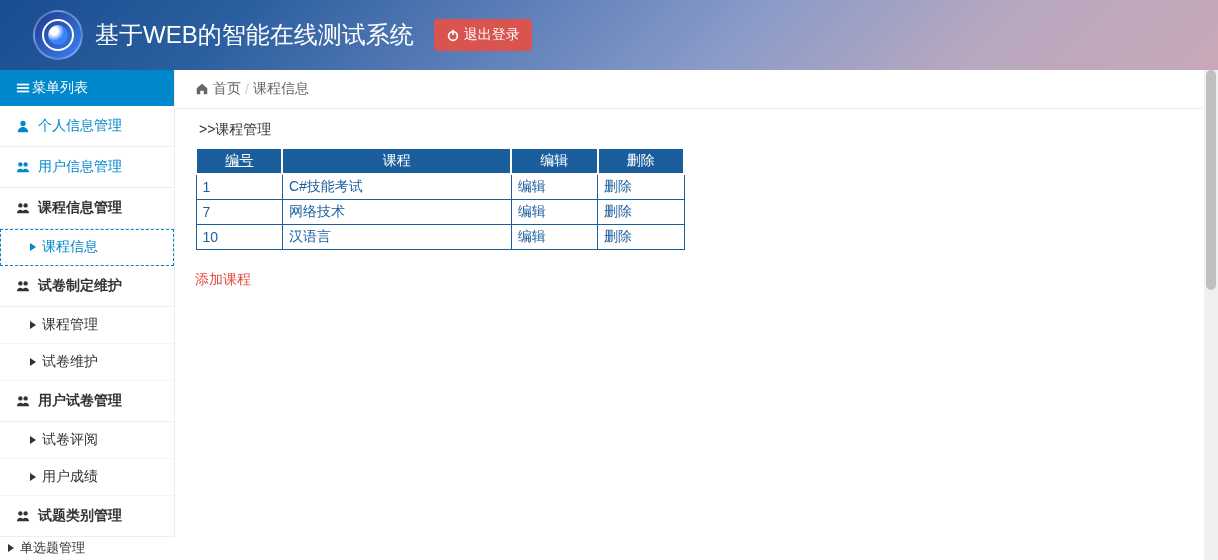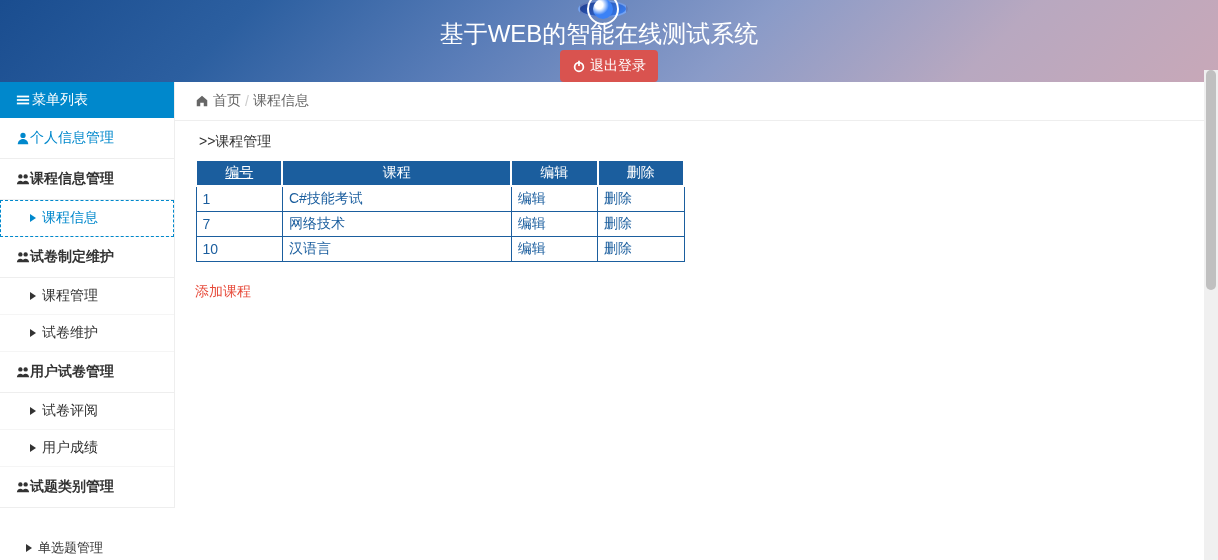--- a/index.html
+++ b/index.html
@@ -1,24 +1,23 @@
 <!DOCTYPE html>
 <html><head>
   <meta charset="utf-8">
   <style>
     * { margin: 0; padding: 0; box-sizing: border-box; }
     body { font-family: "Microsoft YaHei", Arial, sans-serif; font-size: 14px; color: #333; background: #fff; }
     
     .header {
-      height: 82px;
+      height: 70px;
       background: linear-gradient(135deg, #1a4d8f 0%, #2c5fa0 20%, #5a7db8 40%, #8a9bc8 60%, #b8a8c0 80%, #c8a8b8 100%);
       display: flex;
       align-items: center;
       padding: 0 33px;
-      flex-direction: column;
     }
     
     .logo {
       width: 50px;
       height: 50px;
       border-radius: 50%;
       background: linear-gradient(135deg, #1e3a8a, #3b82f6);
       display: flex;
       align-items: center;
       justify-content: center;
@@ -89,20 +88,21 @@
       align-items: center;
       gap: 2px;
     }
     
     .menu-item {
       padding: 11px 16px;
       color: #08c;
       cursor: pointer;
       display: flex;
       align-items: center;
+      gap: 8px;
       border-bottom: 1px solid #eee;
     }
     
     .menu-item.black { color: #333; font-weight: bold; }
     
     .menu-sub {
       padding: 9px 16px 9px 30px;
       color: #333;
       cursor: pointer;
       border-bottom: 1px solid #f5f5f5;
@@ -201,21 +201,21 @@
     }
     
     .col-id { width: 85px; text-decoration: underline; }
     .col-course { width: 225px; }
     .col-edit { width: 85px; }
     .col-del { width: 85px; }
     
     .bottom-cut {
       position: fixed;
       bottom: 0;
-      left: 26px;
+      left: 8px;
       color: #333;
       font-size: 13px;
       padding: 3px 0;
       display: flex;
       align-items: center;
       gap: 6px;
     }
   </style>
 </head>
 <body>
@@ -251,20 +251,30 @@
       <span class="icon">
         <svg viewBox="0 0 16 16" fill="#08c">
             <circle cx="8" cy="5" r="3"></circle>
             <path d="M2 15c0-3.3 2.7-6 6-6s6 2.7 6 6"></path>
           </svg>
       </span>
       <span>个人信息管理</span>
     </div>
 
 
+    <div class="menu-item">
+      <span class="icon">
+        <svg viewBox="0 0 16 16" fill="#08c">
+            <circle cx="5" cy="5" r="2.5"></circle>
+            <circle cx="11" cy="5" r="2.5"></circle>
+            <path d="M1 14c0-2.2 1.8-4 4-4s4 1.8 4 4M7 14c0-2.2 1.8-4 4-4s4 1.8 4 4"></path>
+          </svg>
+      </span>
+      <span>用户信息管理</span>
+    </div>
 
     <div class="menu-item black">
       <span class="icon">
         <svg viewBox="0 0 16 16" fill="#333">
             <circle cx="5" cy="5" r="2.5"></circle>
             <circle cx="11" cy="5" r="2.5"></circle>
             <path d="M1 14c0-2.2 1.8-4 4-4s4 1.8 4 4M7 14c0-2.2 1.8-4 4-4s4 1.8 4 4"></path>
           </svg>
       </span>
       <span>课程信息管理</span>

